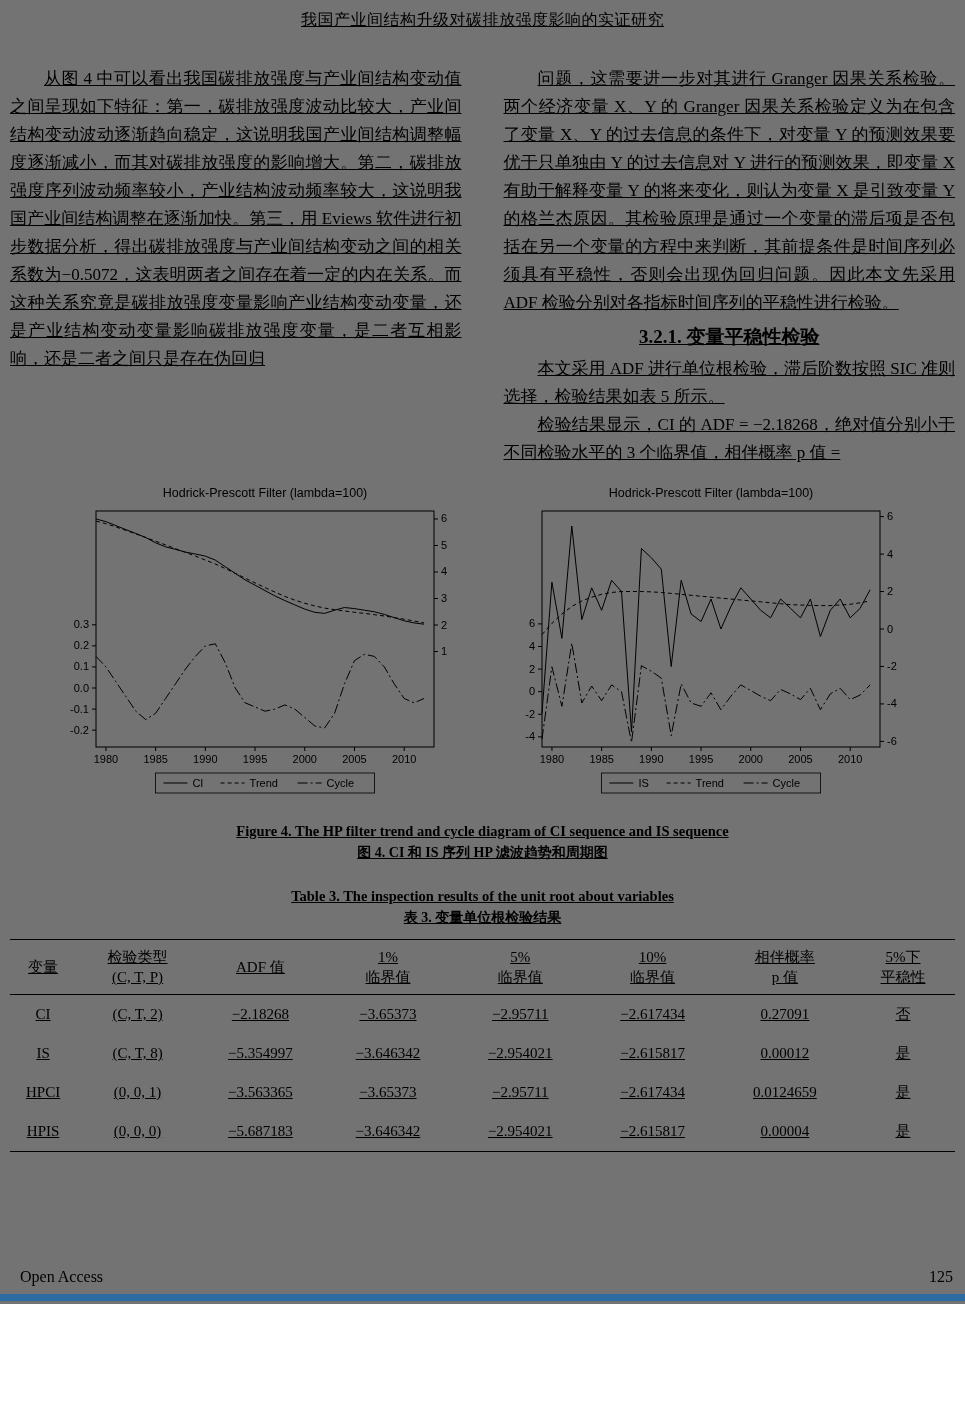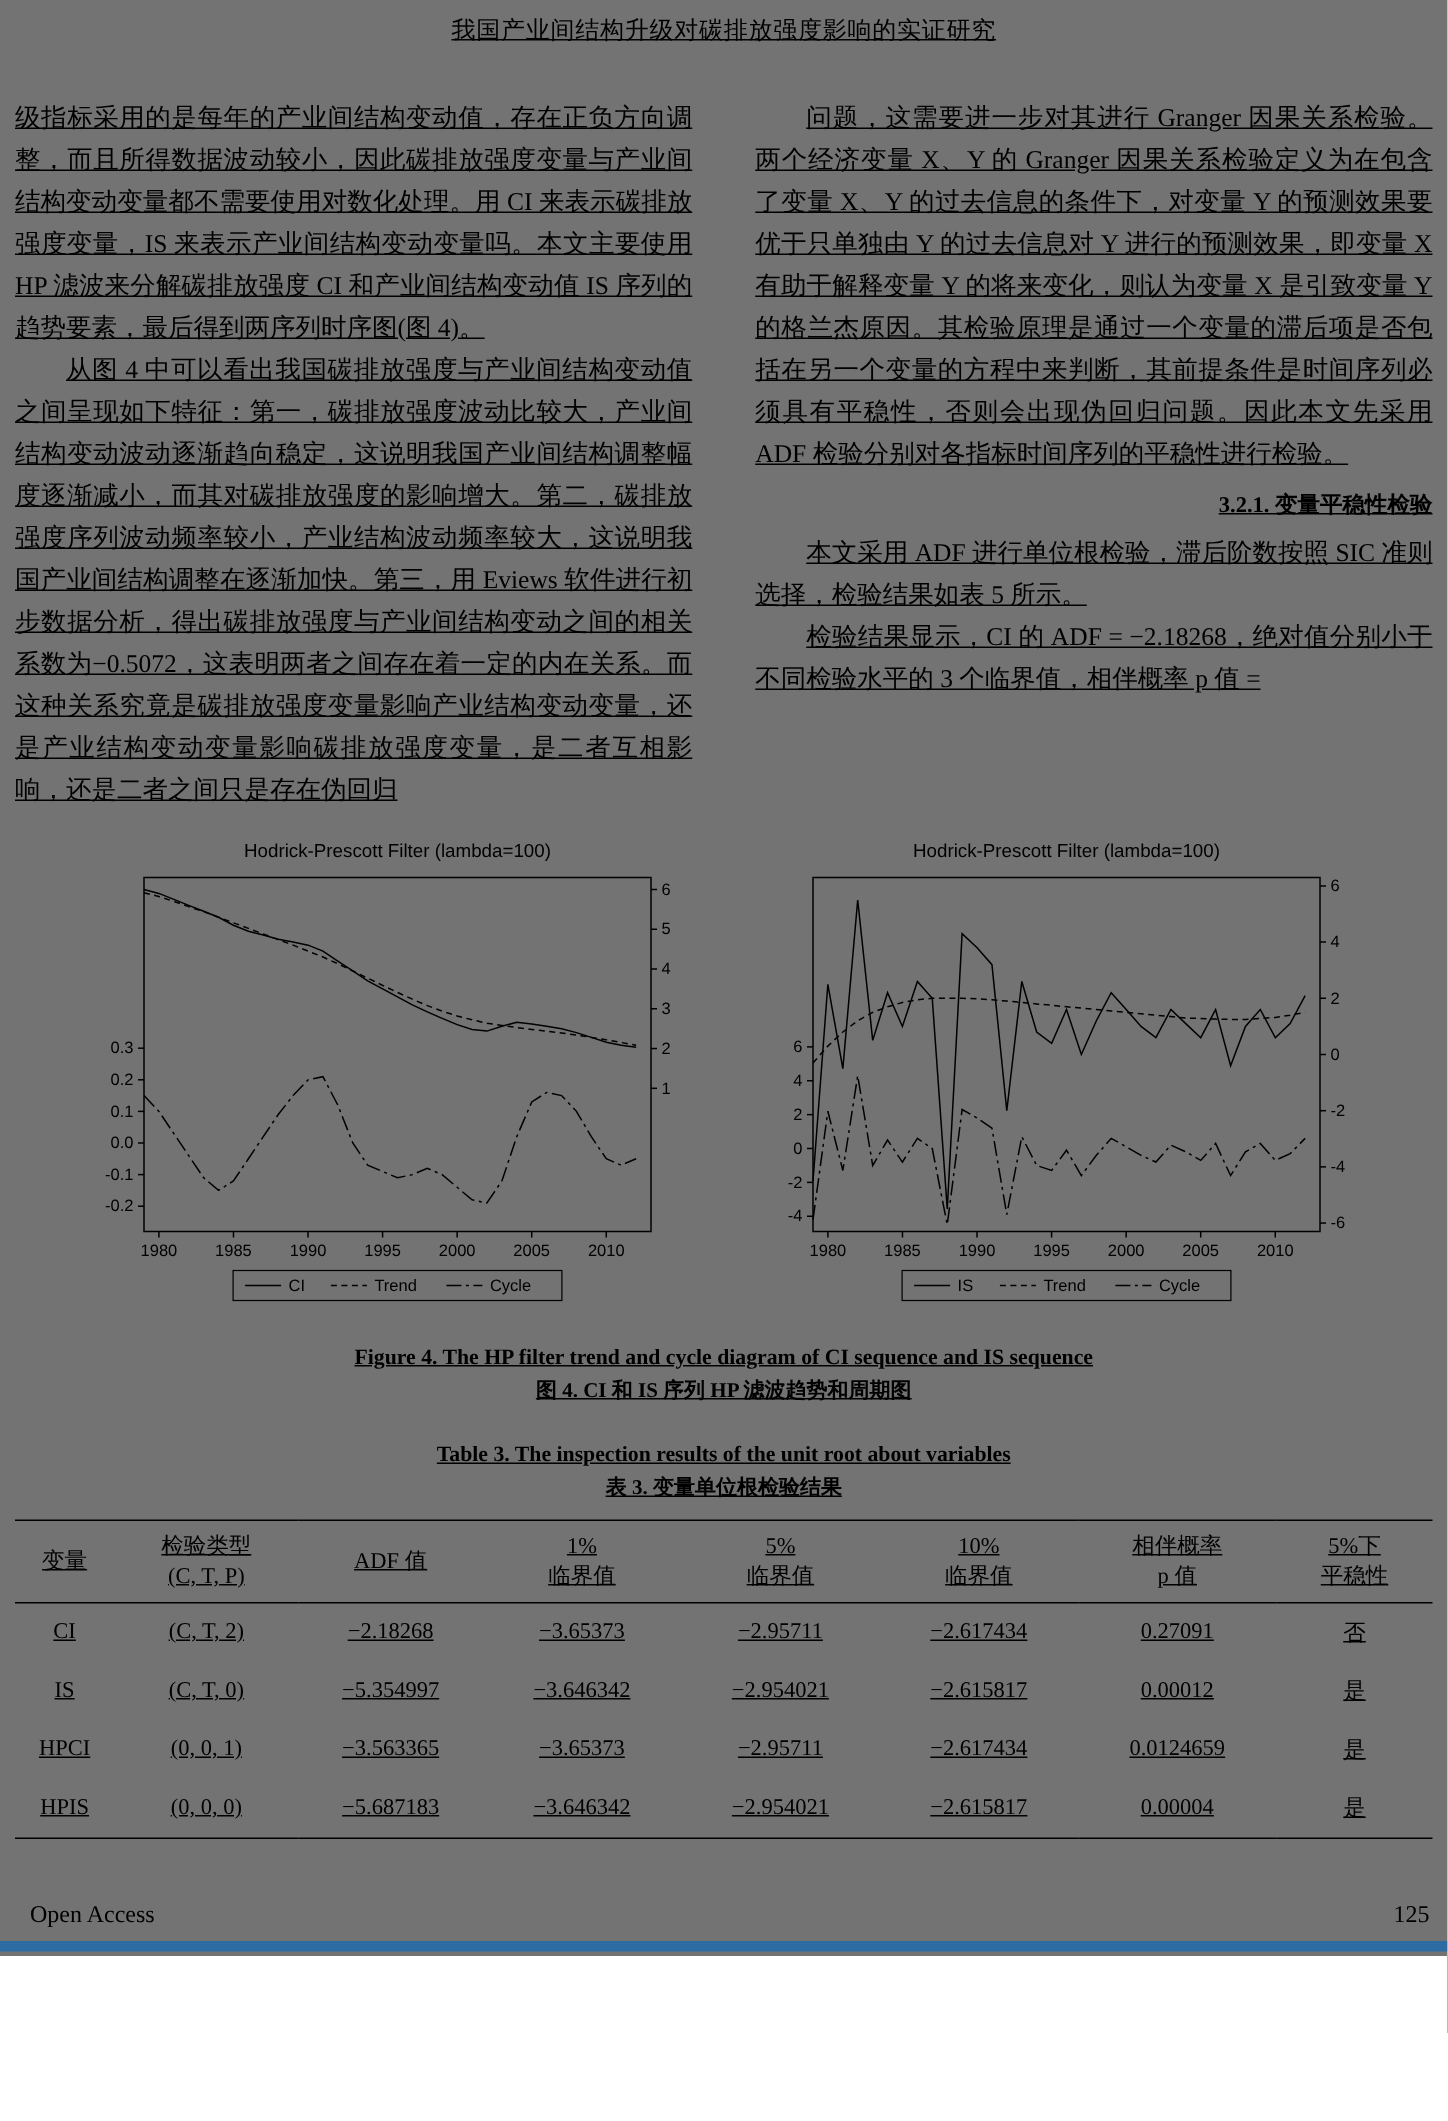--- a/index.html
+++ b/index.html
@@ -6,21 +6,21 @@
   html,body { background:#ffffff; }
   body { font-family:"Liberation Serif","DejaVu Serif",serif; color:#000; }
   .page { position:relative; width:965px; height:1304px; margin:0 auto; background:#737373; overflow:hidden;text-decoration:underline; }
   .header-title { text-align:center; font-size:16px; padding-top:10px; letter-spacing:0.5px; }
   .columns { display:flex; gap:42px; padding:0 10px; margin-top:34px; }
   .col { flex:1; font-size:17px; line-height:28px; text-align:justify; }
   .col p { margin:0; }
   .indent { text-indent:2em; }
   h2.sec { font-size:20px; font-weight:bold; margin:12px 0 8px; line-height:27px;
            padding-left:2.3em; text-indent:-2.3em; padding-right:28px; text-align:left; }
-  h3.subsec { font-size:15px; font-weight:bold; margin:6px 0 4px; text-align:right; }
+  h3.subsec { font-size:19px; font-weight:bold; margin:6px 0 4px; text-align:center; }
   .figure-area { margin-top:14px; }
   .charts { display:flex; justify-content:center; gap:26px; }
   svg text { font-family:"Liberation Sans","DejaVu Sans",sans-serif; }
   .fig-caption-en { text-align:center; font-weight:bold; font-size:14.5px; margin-top:10px; }
   .fig-caption-zh { text-align:center; font-weight:bold; font-size:14px; margin-top:4px; }
   .table-area { margin-top:26px; padding:0 10px; }
   .tbl-caption-en { text-align:center; font-weight:bold; font-size:14.5px; }
   .tbl-caption-zh { text-align:center; font-weight:bold; font-size:14px; margin-top:4px; }
   table.unit-root { width:100%; border-collapse:collapse; margin-top:12px; font-size:15px; }
   table.unit-root thead tr { border-top:1.4px solid #000; border-bottom:1px solid #000; }
@@ -41,21 +41,20 @@
 </style>
 </head>
 <body>
 
 <div class="page">
 
   <div class="header-title">我国产业间结构升级对碳排放强度影响的实证研究</div>
 
   <div class="columns">
     <div class="col">
-      <p>级指标采用的是每年的产业间结构变动值，存在正负方向调整，而且所得数据波动较小，因此碳排放强度变量与产业间结构变动变量都不需要使用对数化处理。用 CI 来表示碳排放强度变量，IS 来表示产业间结构变动变量吗。本文主要使用 HP 滤波来分解碳排放强度 CI 和产业间结构变动值 IS 序列的趋势要素，最后得到两序列时序图(图 4)。</p>
       <p class="indent">从图 4 中可以看出我国碳排放强度与产业间结构变动值之间呈现如下特征：第一，碳排放强度波动比较大，产业间结构变动波动逐渐趋向稳定，这说明我国产业间结构调整幅度逐渐减小，而其对碳排放强度的影响增大。第二，碳排放强度序列波动频率较小，产业结构波动频率较大，这说明我国产业间结构调整在逐渐加快。第三，用 Eviews 软件进行初步数据分析，得出碳排放强度与产业间结构变动之间的相关系数为−0.5072，这表明两者之间存在着一定的内在关系。而这种关系究竟是碳排放强度变量影响产业结构变动变量，还是产业结构变动变量影响碳排放强度变量，是二者互相影响，还是二者之间只是存在伪回归</p>
     </div>
     <div class="col">
       <p class="indent">问题，这需要进一步对其进行 Granger 因果关系检验。两个经济变量 X、Y 的 Granger 因果关系检验定义为在包含了变量 X、Y 的过去信息的条件下，对变量 Y 的预测效果要优于只单独由 Y 的过去信息对 Y 进行的预测效果，即变量 X 有助于解释变量 Y 的将来变化，则认为变量 X 是引致变量 Y 的格兰杰原因。其检验原理是通过一个变量的滞后项是否包括在另一个变量的方程中来判断，其前提条件是时间序列必须具有平稳性，否则会出现伪回归问题。因此本文先采用 ADF 检验分别对各指标时间序列的平稳性进行检验。</p>
       <h3 class="subsec">3.2.1. 变量平稳性检验</h3>
       <p class="indent">本文采用 ADF 进行单位根检验，滞后阶数按照 SIC 准则选择，检验结果如表 5 所示。</p>
       <p class="indent">检验结果显示，CI 的 ADF = −2.18268，绝对值分别小于不同检验水平的 3 个临界值，相伴概率 p 值 =</p>
     </div>
   </div>
 
@@ -220,21 +219,21 @@
             <td>(C, T, 2)</td>
             <td>−2.18268</td>
             <td>−3.65373</td>
             <td>−2.95711</td>
             <td>−2.617434</td>
             <td>0.27091</td>
             <td>否</td>
           </tr>
           <tr>
             <td>IS</td>
-            <td>(C, T, 0)</td>
+            <td>(C, T, 8)</td>
             <td>−5.354997</td>
             <td>−3.646342</td>
             <td>−2.954021</td>
             <td>−2.615817</td>
             <td>0.00012</td>
             <td>是</td>
           </tr>
           <tr>
             <td>HPCI</td>
             <td>(0, 0, 1)</td>

